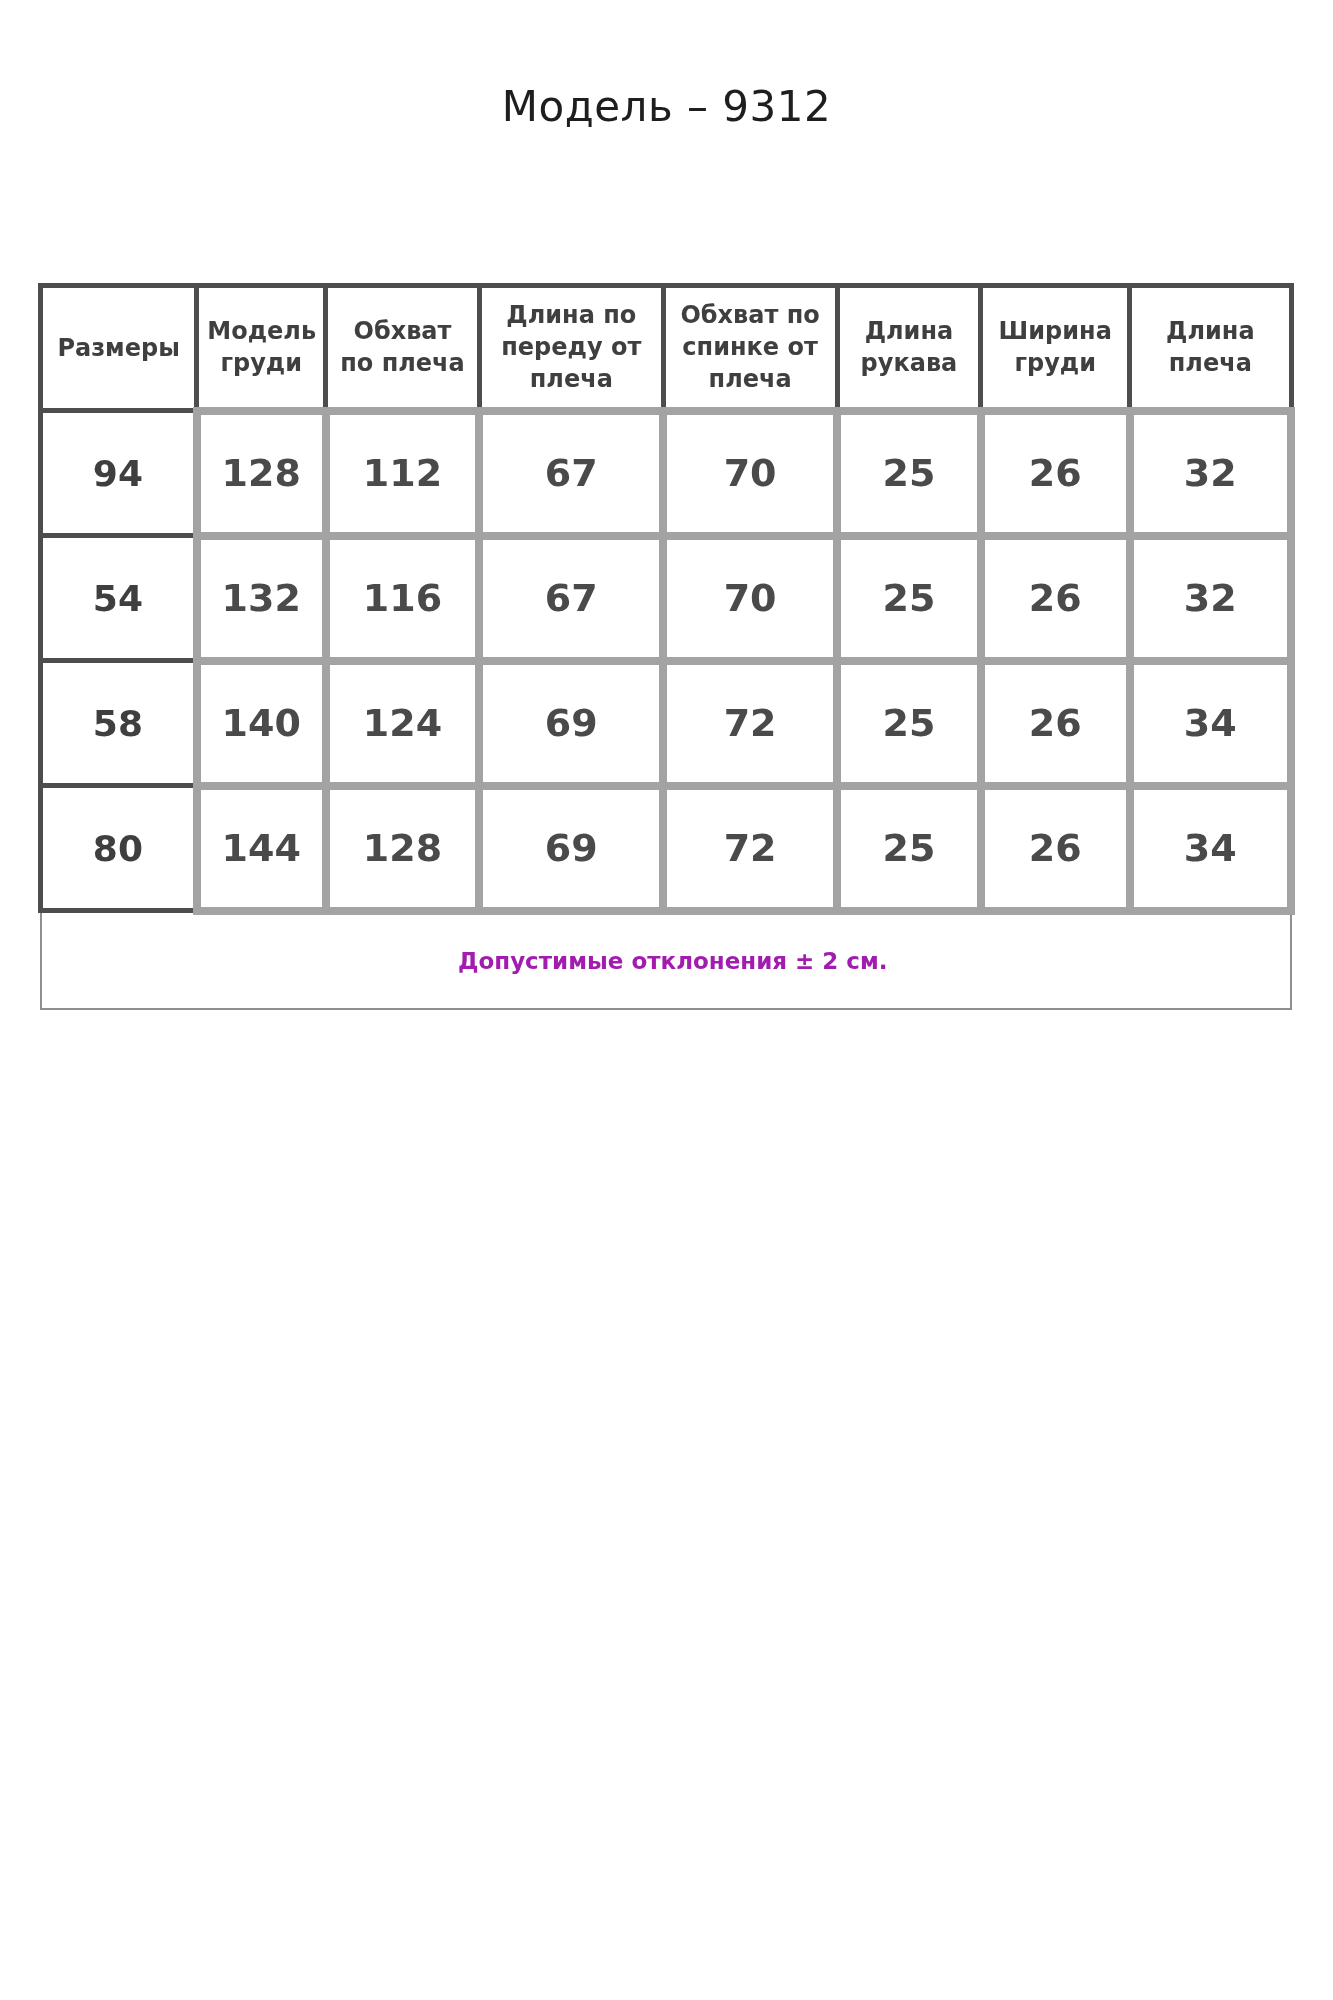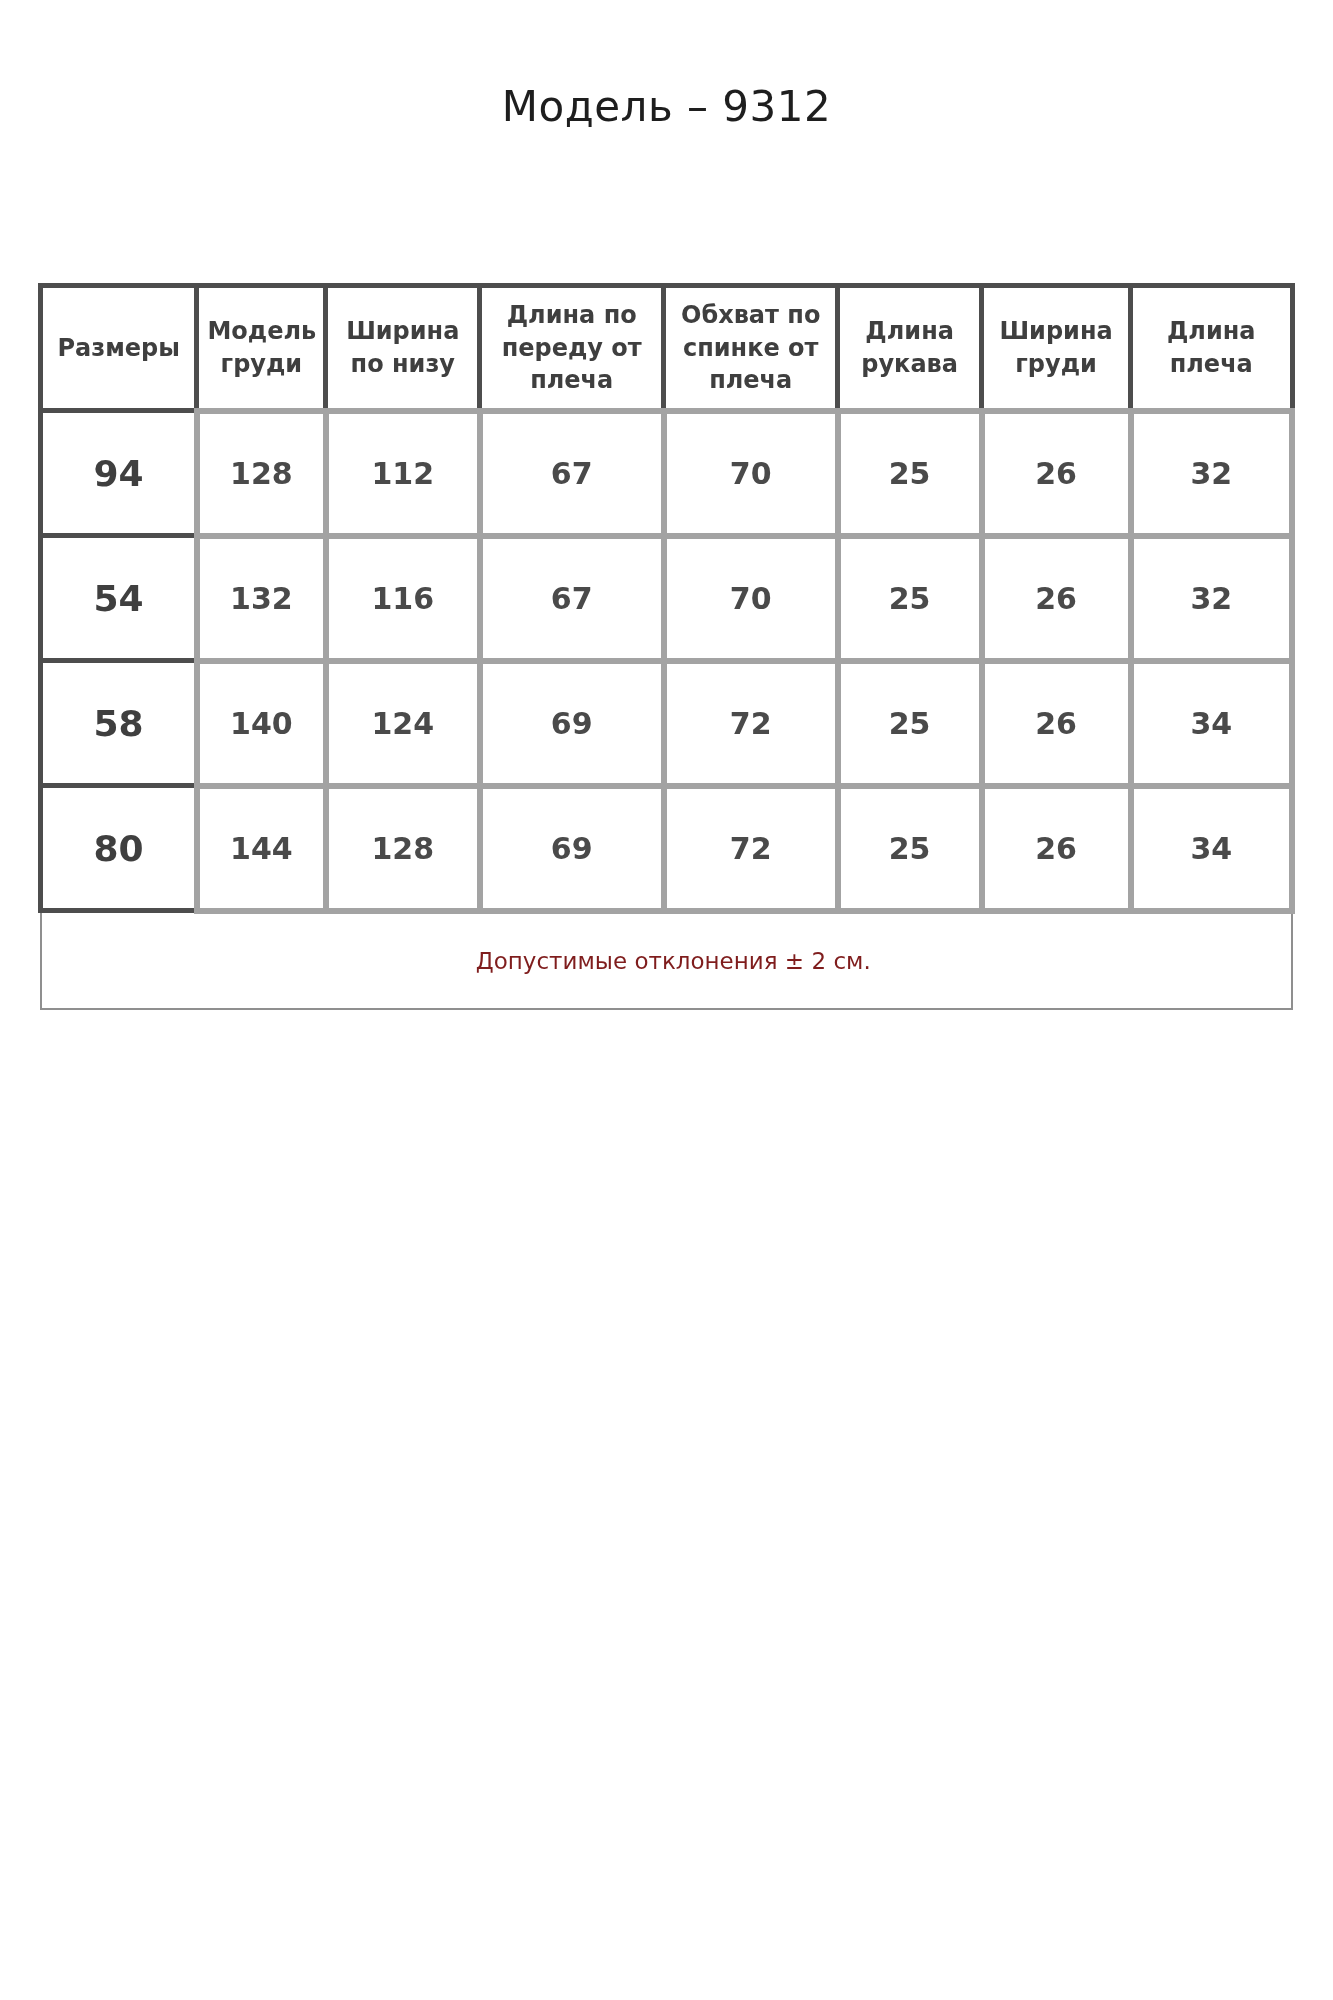--- a/index.html
+++ b/index.html
@@ -42,31 +42,31 @@
     font-weight: 700;
     color: #3f3f3f;
   }
   tbody th.size-cell {
     border: 5px solid #4d4d4d;
     font-size: 36px;
     font-weight: 700;
     color: #3f3f3f;
   }
   tbody td {
-    border: 6px solid #a3a3a3;
-    font-size: 30px;
+    border: 8px solid #a3a3a3;
+    font-size: 38px;
     font-weight: 700;
     color: #4a4a4a;
     text-align: center;
   }
   tfoot td.footer-cell {
     border: 2px solid #8f8f8f;
     font-size: 23px;
-    font-weight: 400;
-    color: #7f1d1d;
+    font-weight: 700;
+    color: #a21caf;
     padding-left: 22px;
   }
   col.c0 { width: 12.5%; }
   col.c1 { width: 10.3%; }
   col.c2 { width: 12.3%; }
   col.c3 { width: 14.7%; }
   col.c4 { width: 13.9%; }
   col.c5 { width: 11.5%; }
   col.c6 { width: 11.9%; }
   col.c7 { width: 12.9%; }
@@ -85,21 +85,21 @@
         <col class="c3">
       <col class="c4">
         <col class="c5">
         <col class="c6">
         <col class="c7">
     </colgroup>
     <thead>
       <tr id="header-row">
           <th>Размеры</th>
           <th>Модель груди</th>
-          <th>Ширина по низу</th>
+          <th>Обхват по плеча</th>
           <th>Длина по переду от плеча</th>
           <th>Обхват по спинке от плеча</th>
           <th>Длина рукава</th>
           <th>Ширина груди</th>
           <th>Длина плеча</th>
         </tr>
     </thead>
     <tbody id="body-rows">
         <tr>
           <th class="size-cell">94</th>

